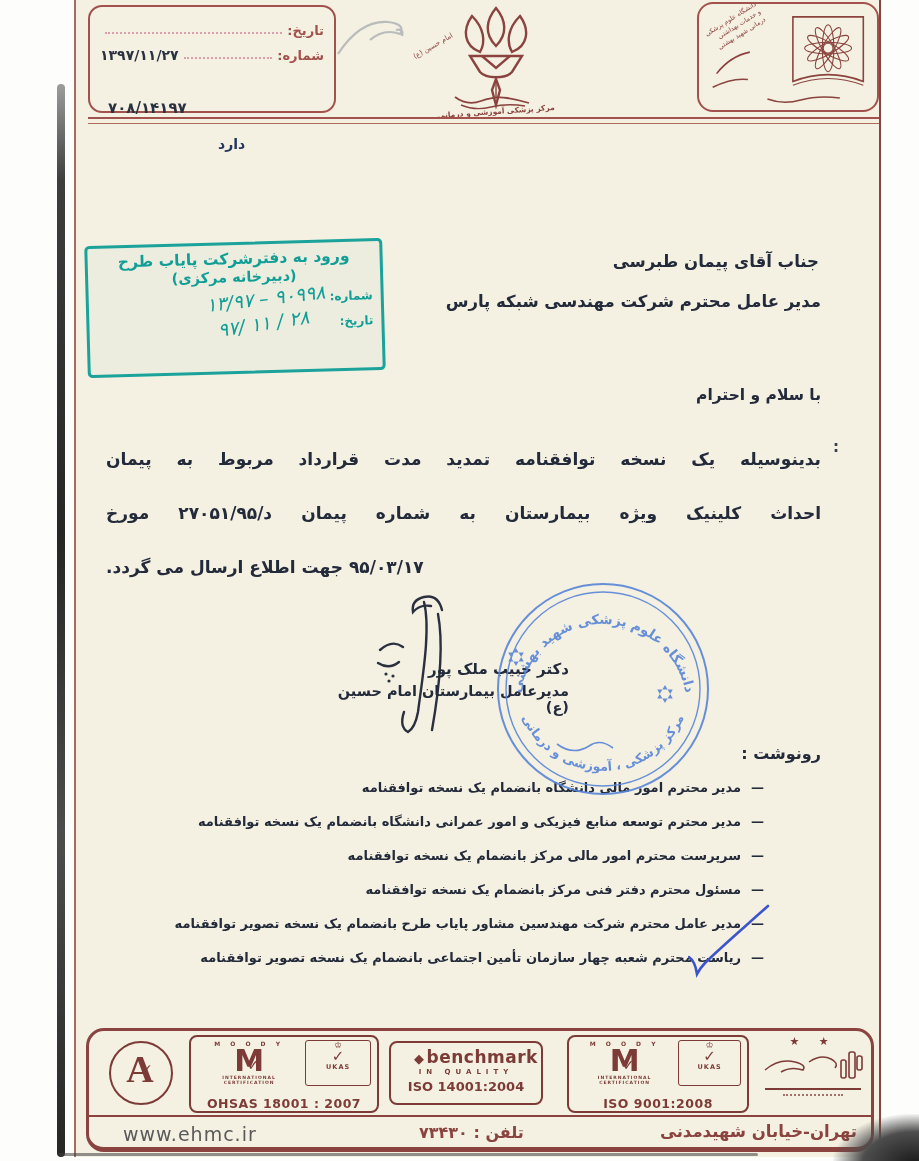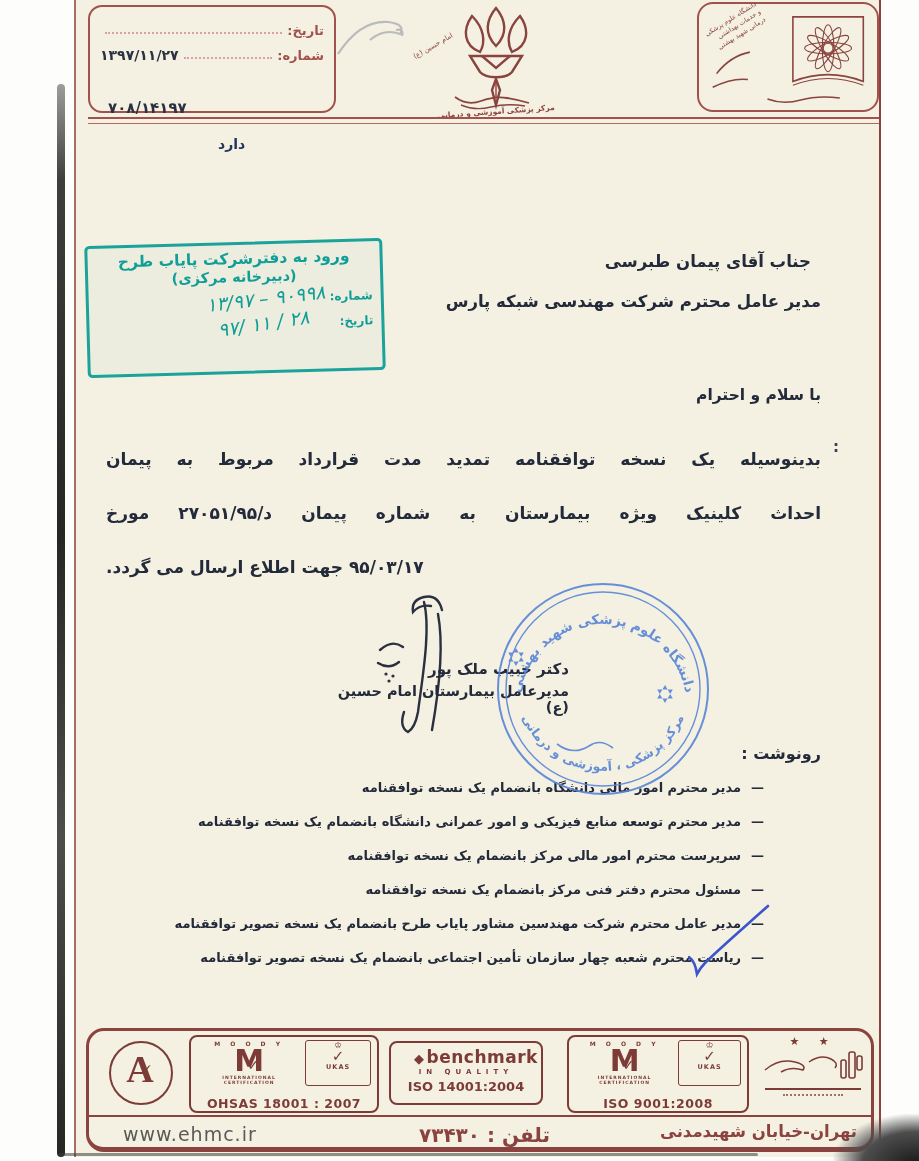--- a/index.html
+++ b/index.html
@@ -45,21 +45,21 @@
          color:#119e96;transform:rotate(-1.6deg);padding:5px 8px;box-sizing:border-box;background:rgba(27,163,155,.03);}
   .stamp .l1{font-size:15.5px;font-weight:700;text-align:center;}
   .stamp .l2{font-size:14.5px;font-weight:700;text-align:center;margin-top:1px;}
   .stamp-row{display:flex;direction:rtl;align-items:center;margin-top:3px;}
   .stamp-label{font-size:12px;font-weight:700;white-space:nowrap;}
   .hand{font-style:italic;font-weight:400;font-size:19px;letter-spacing:2px;transform:rotate(-5deg);margin-right:4px;}
   .hand2{margin-right:30px;transform:rotate(-7deg);}
 
   
   .ink{color:#232a3a;}
-  .recip1{right:68px;top:252px;font-size:16.5px;font-weight:700;}
+  .recip1{right:60px;top:252px;font-size:16.5px;font-weight:700;}
   .recip2{right:58px;top:292px;font-size:16.5px;font-weight:700;}
   .salut{right:58px;top:386px;font-size:15.5px;font-weight:700;}
   .bodytxt{left:30px;right:58px;top:432px;font-size:17px;font-weight:700;line-height:54px;}
   .just{text-align:justify;text-align-last:justify;}
   .rightline{text-align:left;}
   .stray{left:757px;top:438px;font-size:15px;font-weight:700;color:#3a3f4e;}
 
   
   .sigblock{left:261px;top:660px;width:232px;text-align:right;}
   .signame{font-size:15px;font-weight:700;}
@@ -102,21 +102,21 @@
   .bench-diamond{font-size:13px;margin-right:2px;}
   .bench-sub{font-size:7px;letter-spacing:5px;font-weight:700;margin-top:1px;}
   .bench-caption{font-weight:800;font-size:13px;margin-top:3px;}
   .award{left:668px;top:4px;width:112px;height:78px;text-align:center;}
   .award-stars{font-size:11px;letter-spacing:8px;color:#7d3b37;}
   .award-under{border-bottom:2px solid #7d3b37;margin:2px 8px 1px;}
   .award-tiny{height:3px;margin:1px 26px;border-bottom:2px dotted #7d3b37;opacity:.7;}
   .fdivider{position:absolute;left:0;right:0;top:84px;border-top:2px solid #8a433e;}
   .fbar{position:absolute;left:0;right:0;top:88px;height:30px;}
   .website{position:absolute;left:34px;top:4px;font-size:19px;color:#5a5a5a;letter-spacing:1px;}
-  .phone{position:absolute;left:330px;top:4px;font-size:20px;font-weight:700;color:#8a433e;}
+  .phone{position:absolute;left:330px;top:4px;font-size:16px;font-weight:700;color:#8a433e;}
   .addr{position:absolute;right:14px;top:3px;font-size:16.5px;font-weight:700;color:#8a433e;}
 </style>
 </head>
 <body>
 
 <div class="paper">
 
   <div class="abs hbox">
     <div class="hrow">
       <span class="hlabel fa">تاریخ:</span>

